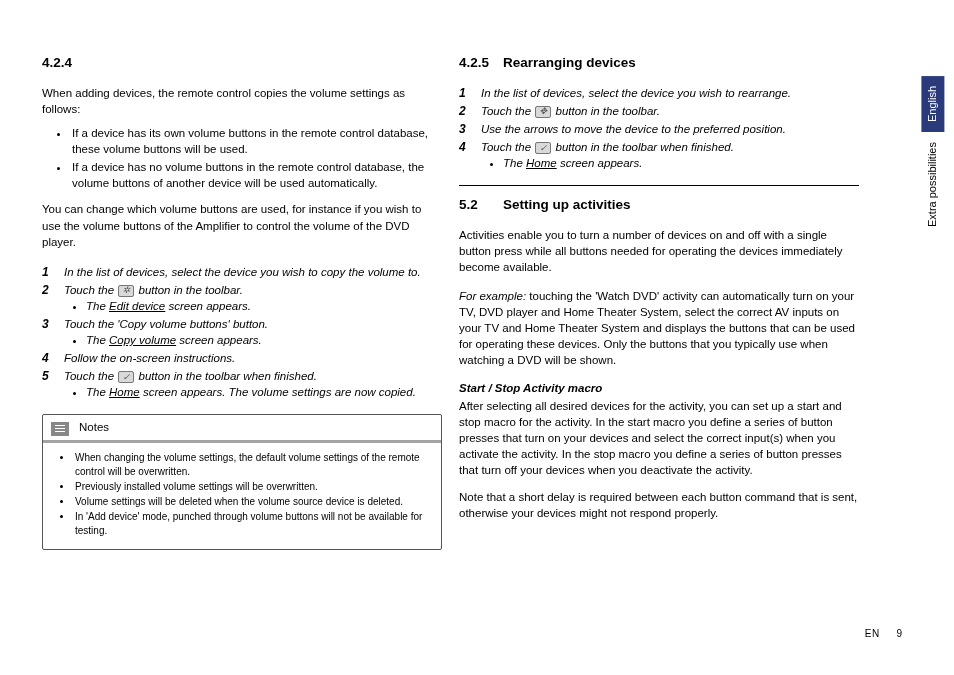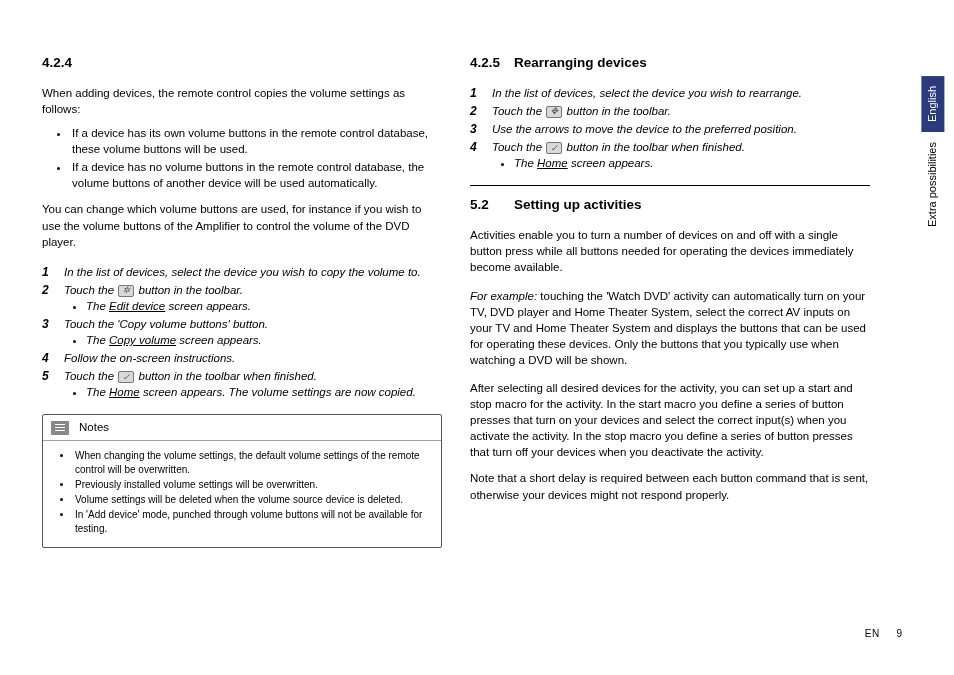--- a/index.html
+++ b/index.html
@@ -9,21 +9,21 @@
     background: #fff;
     font-family: "Gill Sans", "Gill Sans MT", "Segoe UI", sans-serif;
     font-size: 11.5px;
     line-height: 1.4;
     color: #000;
     position: relative;
   }
   .page {
     display: flex;
     padding: 54px 0 0 42px;
-    gap: 28px;
+    gap: 17px;
   }
   .col {
     width: 400px;
   }
   h3 {
     font-size: 13.5px;
     font-weight: 600;
     margin-bottom: 12px;
     display: flex;
     gap: 14px;
@@ -72,24 +72,24 @@
     margin: 0 1px;
     color: #555;
   }
   .notes-box {
     border: 1px solid #555;
     border-radius: 2px;
     margin-top: 14px;
   }
   .notes-head {
     display: flex;
-    align-items: center;
+    align-items: flex-end;
     gap: 10px;
     padding: 4px 8px;
-    border-bottom: 1px solid #a3a3a3;
+    border-bottom: 3px solid #a3a3a3;
   }
   .notes-icon {
     width: 18px;
     height: 14px;
     background: #888;
     position: relative;
   }
   .notes-icon::before {
     content: "";
     position: absolute;
@@ -195,20 +195,21 @@
 
     <hr>
 
     <h3>
       <span class="num">5.2</span>
       <span>Setting up activities</span>
     </h3>
     <p style="margin-bottom:12px;">Activities enable you to turn a number of devices on and off with a single button press while all buttons needed for operating the devices immediately become available.</p>
     <p style="margin-bottom:12px;"><span class="ital">For example:</span><span> touching the 'Watch DVD' activity can automatically turn on your TV, DVD player and Home Theater System, select the correct AV inputs on your TV and Home Theater System and displays the buttons that can be used for operating these devices. Only the buttons that you typically use when watching a DVD will be shown.</span></p>
 
+    <p class="ital-head">Start / Stop Activity macro</p>
     <p style="margin-bottom:10px;">After selecting all desired devices for the activity, you can set up a start and stop macro for the activity. In the start macro you define a series of button presses that turn on your devices and select the correct input(s) when you activate the activity. In the stop macro you define a series of button presses that turn off your devices when you deactivate the activity.</p>
     <p>Note that a short delay is required between each button command that is sent, otherwise your devices might not respond properly.</p>
   </div>
 </div>
 
 <div class="side-tabs">
   <div class="tab tab-dark">English</div>
   <div class="tab tab-light">Extra possibilities</div>
 </div>
 

